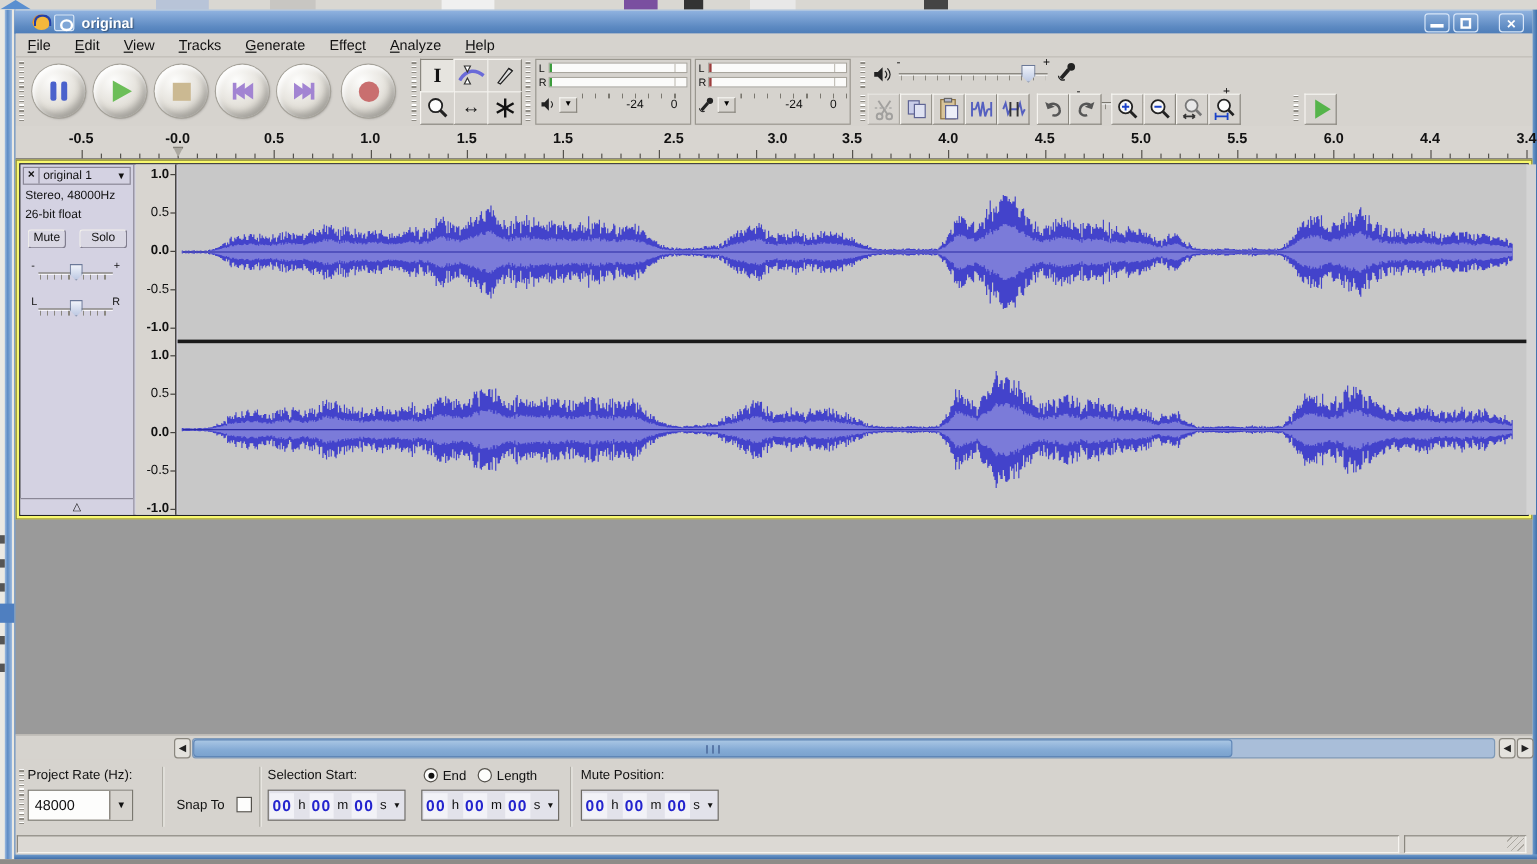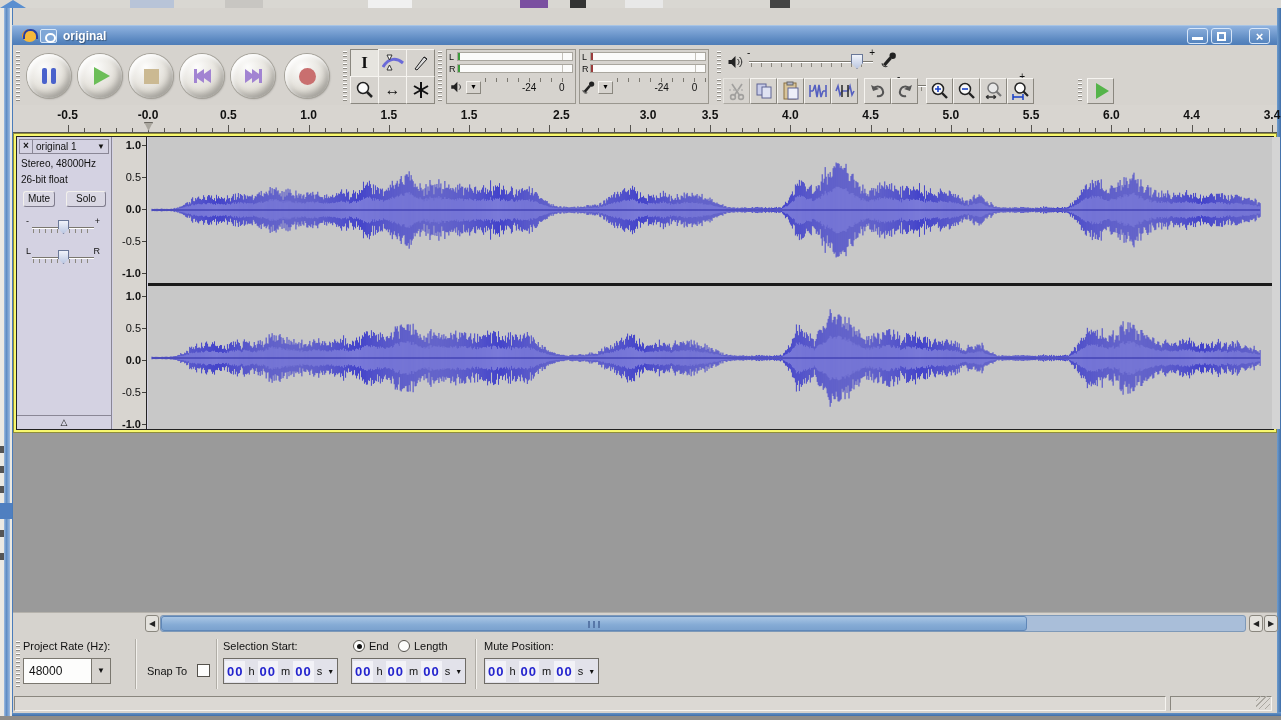--- a/index.html
+++ b/index.html
@@ -15,23 +15,23 @@
   #side-strip{left:0;top:8px;width:12px;height:708px;background:#EBE9E3;overflow:hidden;}
   #side-strip .vline{position:absolute;left:4px;top:0;width:6px;height:100%;
       background:linear-gradient(90deg,#9DBBE0,#5E8CC4 40%,#9DBBE0);}
   #side-strip .txt{position:absolute;left:0;width:4px;height:7px;background:#555;}
   #side-strip .sel{position:absolute;left:0;width:12px;height:16px;background:#4F7FC0;}
 
   
   #winleft{left:12px;top:8px;width:1px;height:708px;background:#4A7CBA;}
   #winright{left:1277px;top:8px;width:4px;height:708px;background:linear-gradient(90deg,#6E9CCE,#3F6EA8);}
   #winbottom{left:12px;top:712px;width:1269px;height:4px;background:linear-gradient(#6E9CCE,#3F6EA8);}
-  #titlebar{left:12px;top:25px;width:1265px;height:20px;
+  #titlebar{left:12px;top:8px;width:1265px;height:20px;
       background:linear-gradient(#8FB2DF,#5D8AC2 70%,#4E7DB8);
-      display:flex;align-items:center;padding-left:7px;border-top:1px solid #A8C4E4;}
+      display:flex;align-items:center;padding-left:12px;border-top:1px solid #A8C4E4;}
   .app-icon{width:15px;height:13px;border-radius:50%;
       background:radial-gradient(circle at 50% 60%,#F4B83C 0 55%,#E88A20 70%);position:relative;margin:0 3px;}
   .app-icon:before{content:"";position:absolute;left:1px;top:0;width:11px;height:8px;
       border:2px solid #2440A8;border-bottom:none;border-radius:7px 7px 0 0;}
   .shade-icon{width:17px;height:14px;background:#7FA6D6;border:1px solid #D8E6F6;border-radius:2px;
       margin-right:6px;position:relative;}
   .shade-icon:before{content:"";position:absolute;left:4px;top:3px;width:7px;height:6px;
       border:2px solid #fff;border-radius:50%;}
   .win-title{color:#fff;font-weight:bold;font-size:12px;text-shadow:1px 1px 1px rgba(0,0,0,.35);}
   .win-btns{position:absolute;right:7px;top:2px;display:flex;gap:3px;}
@@ -137,21 +137,21 @@
   #hscroll{left:13px;top:612px;width:1264px;height:21px;background:#D6D3CE;border-top:1px solid #B5B2AC;}
   .sb-btn{position:absolute;top:2px;width:14px;height:17px;background:#E4E2DD;border:1px solid #8A877F;border-radius:3px;
       font-size:8px;line-height:15px;text-align:center;color:#222;}
   #sb-track{position:absolute;left:147px;top:2px;width:1086px;height:17px;background:#A9BED9;border:1px solid #7E99B8;border-radius:3px;}
   #sb-thumb{position:absolute;left:0;top:0;width:866px;height:15px;border-radius:3px;
       background:linear-gradient(#A9C6E4,#85ABD5 60%,#7BA2CE);border:1px solid #5F87B8;}
   #sb-grip{position:absolute;left:50%;top:4px;width:12px;height:7px;transform:translateX(-50%);
       background:repeating-linear-gradient(90deg,#5878A8 0 2px,transparent 2px 5px);}
 
   
-  #seltoolbar{left:13px;top:633px;width:1264px;height:80px;background:#D6D3CE;font-size:11px;color:#111;}
+  #seltoolbar{left:13px;top:633px;width:1264px;height:62px;background:#D6D3CE;font-size:11px;color:#111;}
   .sep-v{position:absolute;top:6px;height:50px;width:1px;background:#B0ADA6;box-shadow:1px 0 0 #F2F0EC;}
   .combo{position:absolute;display:flex;height:26px;border:1px solid #7A776F;background:#FDFDFC;}
   .combo .val{flex:1;padding:5px 4px 0 5px;font-size:12px;}
   .combo .btn{width:19px;background:#D6D3CE;border-left:1px solid #7A776F;text-align:center;font-size:8px;line-height:24px;}
   .checkbox{position:absolute;width:13px;height:13px;border:1px solid #55524C;background:#FDFDFC;}
   .radio{width:12px;height:12px;border:1px solid #55524C;border-radius:50%;background:#FDFDFC;position:relative;display:inline-block;vertical-align:-2px;margin-right:4px;}
   .radio.on:before{content:"";position:absolute;left:3px;top:3px;width:5px;height:5px;border-radius:50%;background:#111;}
   .timefield{position:absolute;height:26px;display:flex;align-items:center;background:#E2E2EA;
       border:1px solid #6E6B65;padding:0 1px;}
   .timefield .dg{background:#F2F2F7;color:#2424CE;font-weight:bold;font-size:13px;padding:3px 2px;letter-spacing:1px;}
@@ -207,20 +207,30 @@
         </div>
       <div class="win-btn">
           <div class="g-max"></div>
         </div>
       <div class="win-btn close">
           <div class="g-close">×</div>
         </div>
     </div>
   </div>
 
+  <div class="abs" id="menubar">
+      <span class="menu-item"><u>F</u>ile</span>
+      <span class="menu-item"><u>E</u>dit</span>
+      <span class="menu-item"><u>V</u>iew</span>
+      <span class="menu-item"><u>T</u>racks</span>
+      <span class="menu-item"><u>G</u>enerate</span>
+      <span class="menu-item">Effe<u>c</u>t</span>
+      <span class="menu-item"><u>A</u>nalyze</span>
+      <span class="menu-item"><u>H</u>elp</span>
+    </div>
 
   <div class="abs" id="toolbars">
 
     <div class="abs grip" style="left:3px;top:3px;height:51px;"></div>
     <div class="abs round-btn" style="left:14px;top:6px;">
         <div class="g-pause">
           <i></i>
           <i></i>
         </div>
       </div>

